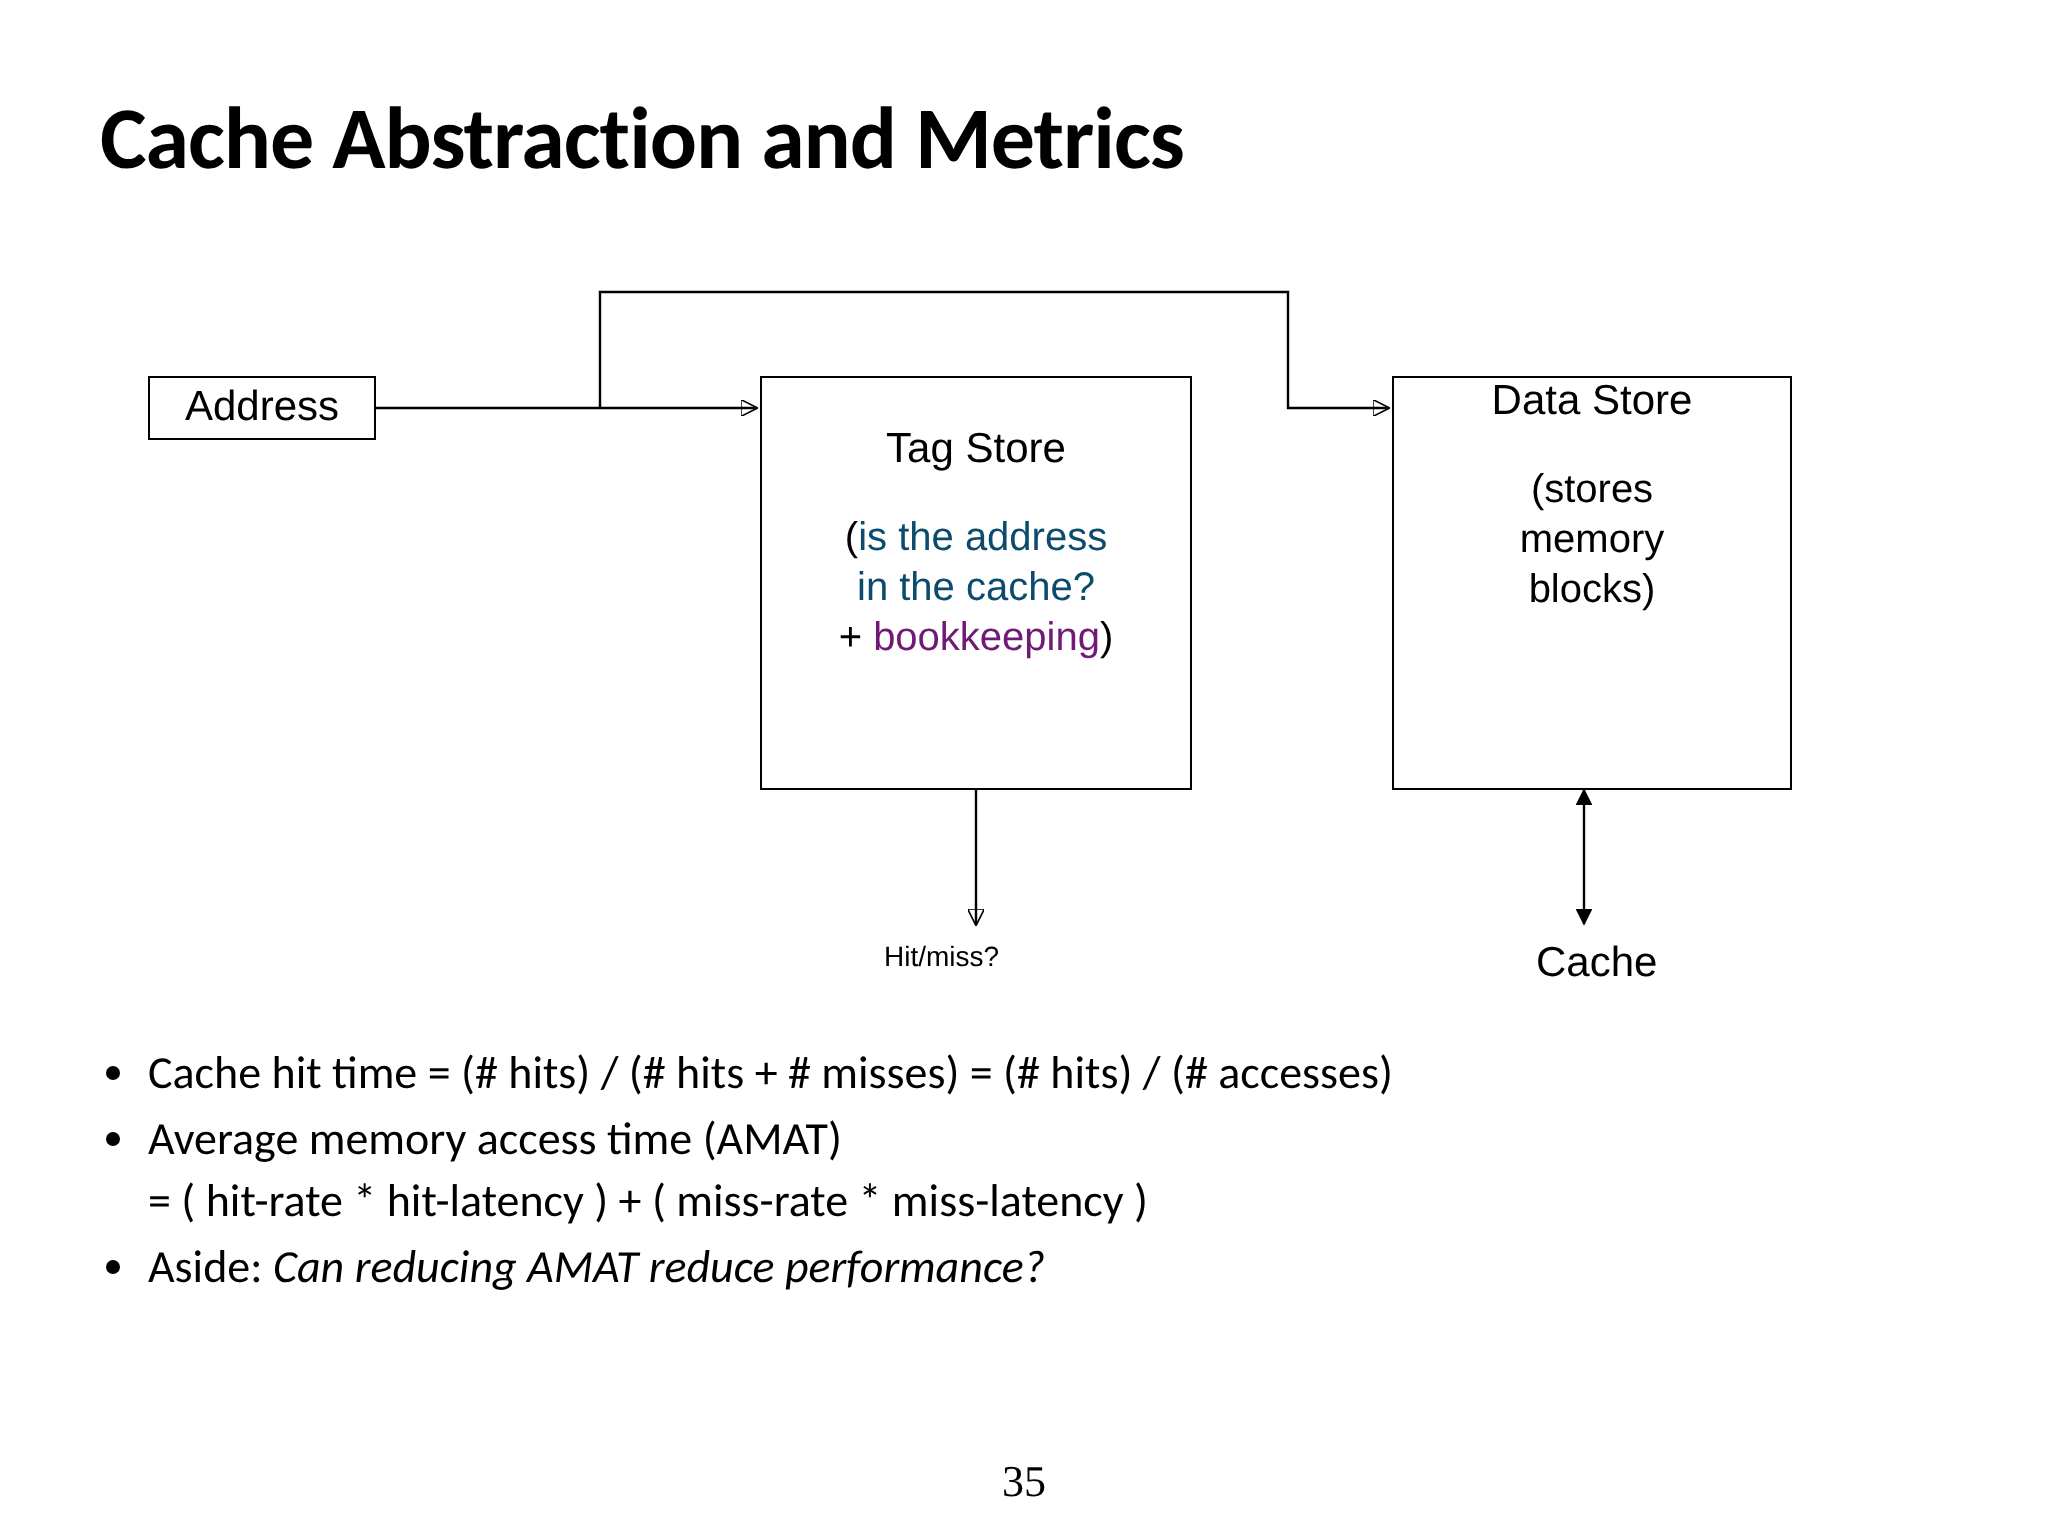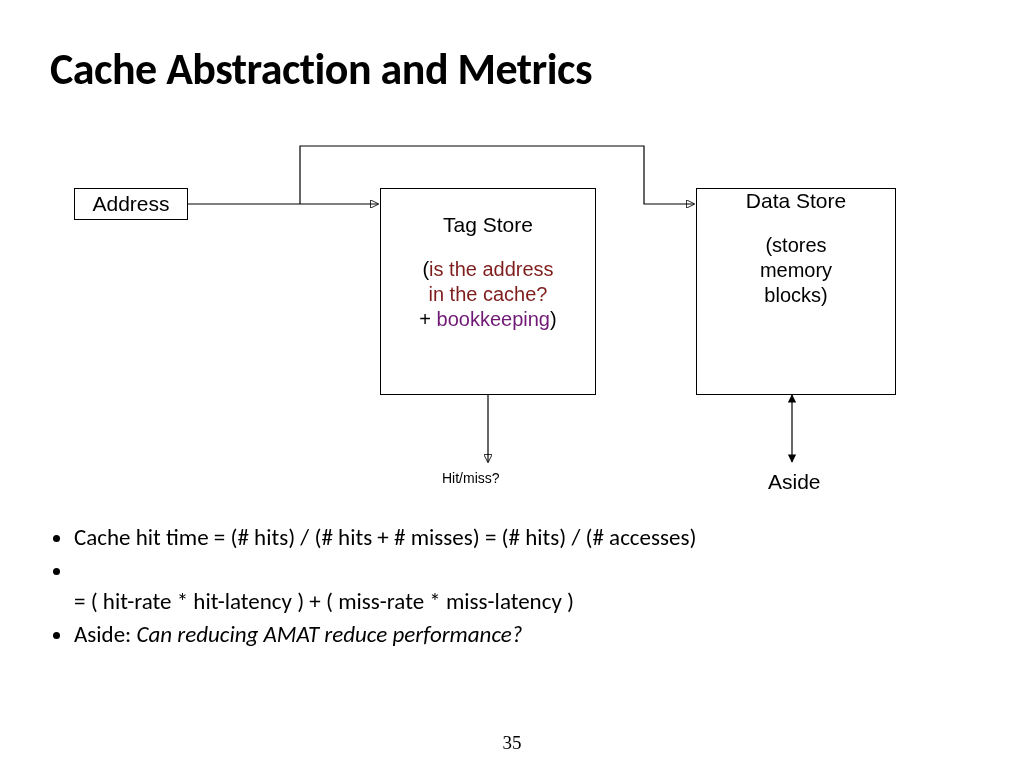--- a/index.html
+++ b/index.html
@@ -25,29 +25,29 @@
     position: absolute;
     border: 1.5px solid #000;
     background: #fff;
     text-align: center;
     font-family: Arial, sans-serif;
   }
   .address-box { left: 74px; top: 188px; width: 114px; height: 32px; line-height: 30px; font-size: 21px; }
   .tag-box { left: 380px; top: 188px; width: 216px; height: 207px; padding-top: 24px; font-size: 21px; }
   .data-box { left: 696px; top: 188px; width: 200px; height: 207px; font-size: 21px; }
   .sub { display: block; margin-top: 20px; line-height: 1.25; font-size: 20px; }
-  .blue { color: #7f1d1d; }
+  .blue { color: #0c4a6e; }
   .red  { color: #701a75; }
   .label-hitmiss { position: absolute; left: 442px; top: 470px; font-size: 14px; font-family: Arial, sans-serif; }
   .label-data    { position: absolute; left: 768px; top: 470px; font-size: 21px; font-family: Arial, sans-serif; }
   .bullets { position: absolute; left: 52px; top: 522px; font-size: 23px; line-height: 1.35; }
   .bullets ul { margin: 0; padding-left: 22px; }
   .bullets li { margin-bottom: 2px; }
   .aside { font-style: italic; }
-  .pagenum { position: absolute; left: 0; right: 0; bottom: 14px; text-align: center; font-family: "Times New Roman", serif; font-size: 19px; color: #000; }
+  .pagenum { position: absolute; left: 0; right: 0; bottom: 14px; text-align: center; font-family: "Times New Roman", serif; font-size: 22px; color: #000; }
   svg.wires { position: absolute; left: 0; top: 0; pointer-events: none; }
 </style>
 </head>
 <body>
 
 <div class="title">Cache Abstraction and Metrics</div>
 
 <div class="box address-box">Address</div>
 
 <div class="box tag-box">
@@ -62,21 +62,21 @@
 <div class="box data-box">
   <span>Data Store</span>
   <span class="sub">
     <span>(stores</span><br>
     <span>memory</span><br>
     <span>blocks)</span>
   </span>
 </div>
 
 <div class="label-hitmiss">Hit/miss?</div>
-<div class="label-data">Aside</div>
+<div class="label-data">Cache</div>
 
 <svg class="wires" width="1024" height="768">
   <defs>
     <marker id="arrow" viewBox="0 0 10 10" refX="9" refY="5" markerWidth="7" markerHeight="7" orient="auto-start-reverse">
       <path d="M 0 0 L 10 5 L 0 10 z" fill="none" stroke="#000" stroke-width="1"></path>
     </marker>
     <marker id="arrowSolid" viewBox="0 0 10 10" refX="9" refY="5" markerWidth="7" markerHeight="7" orient="auto-start-reverse">
       <path d="M 0 0 L 10 5 L 0 10 z" fill="#000"></path>
     </marker>
   </defs>
@@ -87,21 +87,21 @@
 
   <line x1="488" y1="395" x2="488" y2="462" stroke="#000" stroke-width="1.2" marker-end="url(#arrow)"></line>
 
   <line x1="792" y1="395" x2="792" y2="462" stroke="#000" stroke-width="1.2" marker-start="url(#arrowSolid)" marker-end="url(#arrowSolid)"></line>
 </svg>
 
 <div class="bullets">
   <ul>
     <li>Cache hit time = (# hits) / (# hits + # misses) = (# hits) / (# accesses)</li>
     <li>
-      <br>
+      <span>Average memory access time (AMAT)</span><br>
       <span>= ( hit-rate * hit-latency ) + ( miss-rate * miss-latency )</span>
     </li>
     <li>
       <span>Aside: </span><span class="aside">Can reducing AMAT reduce performance?</span>
     </li>
   </ul>
 </div>
 
 <div class="pagenum">35</div>
 

